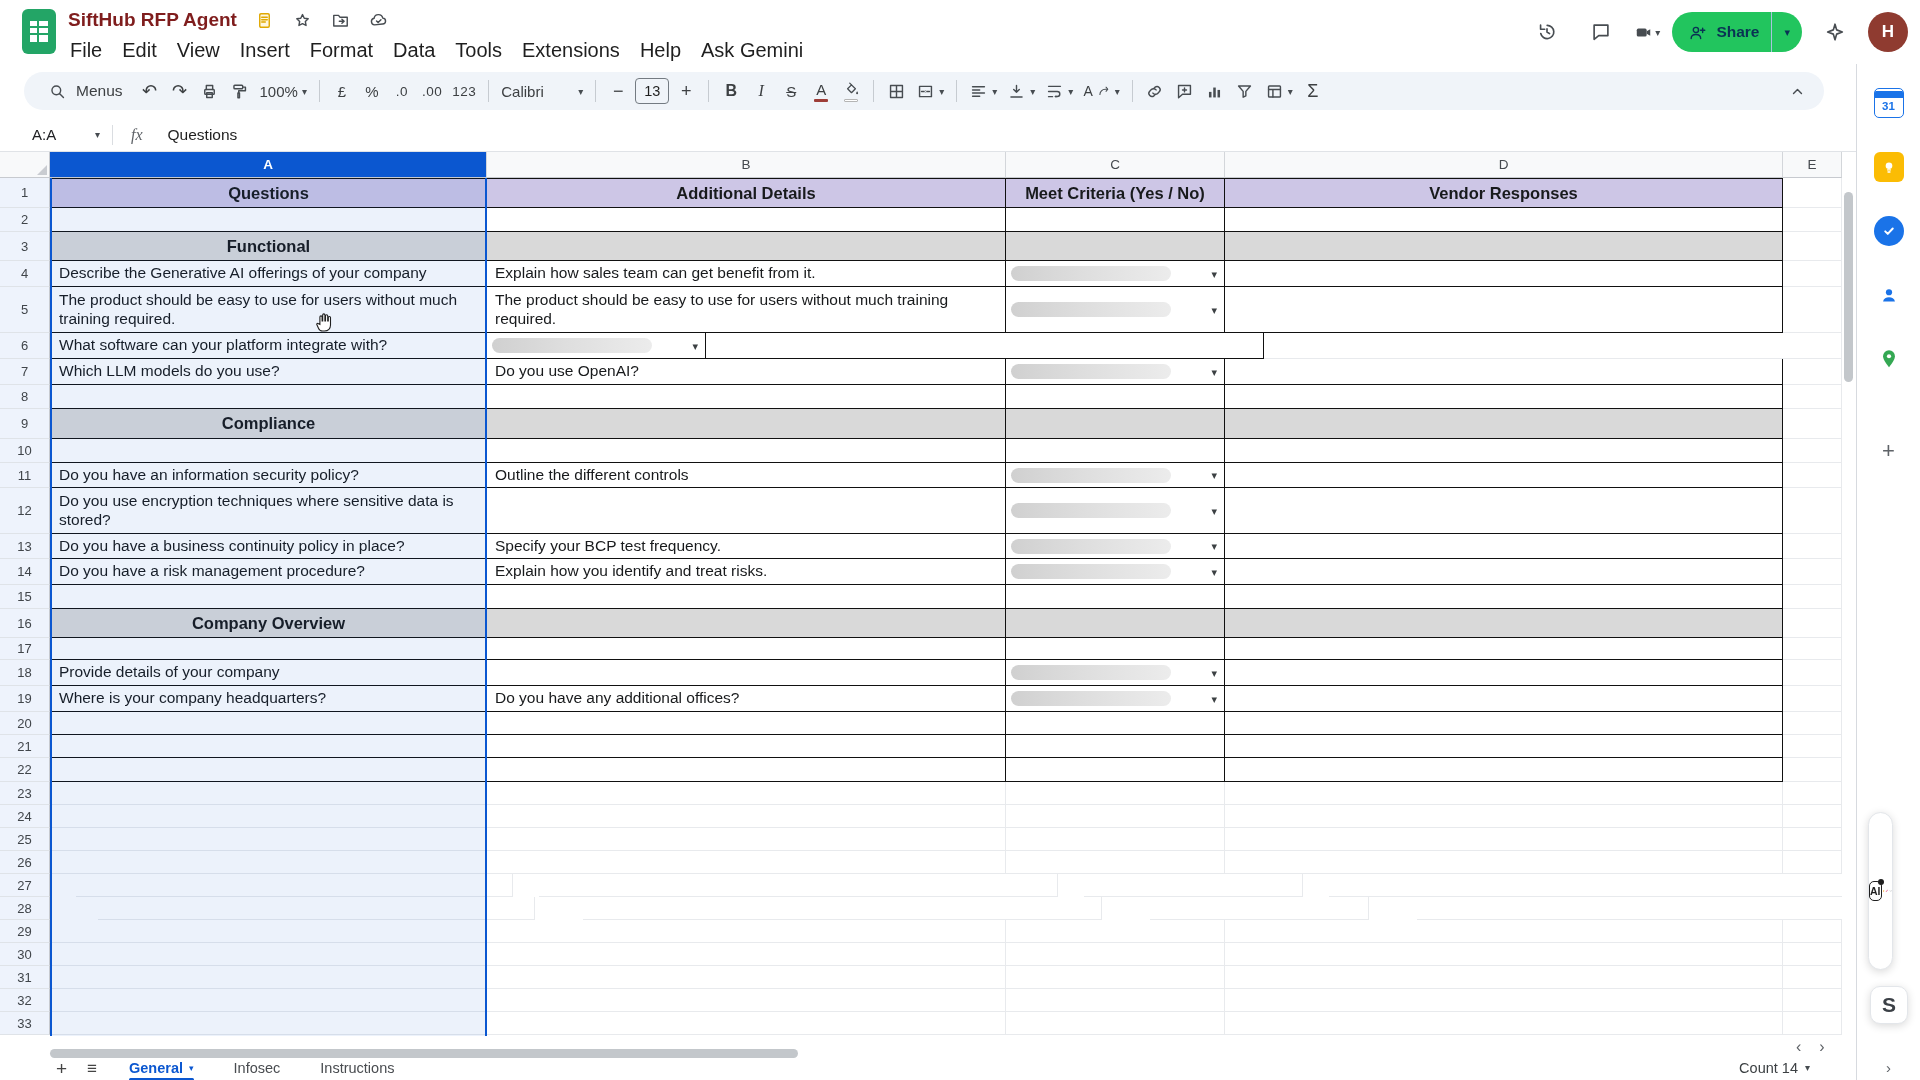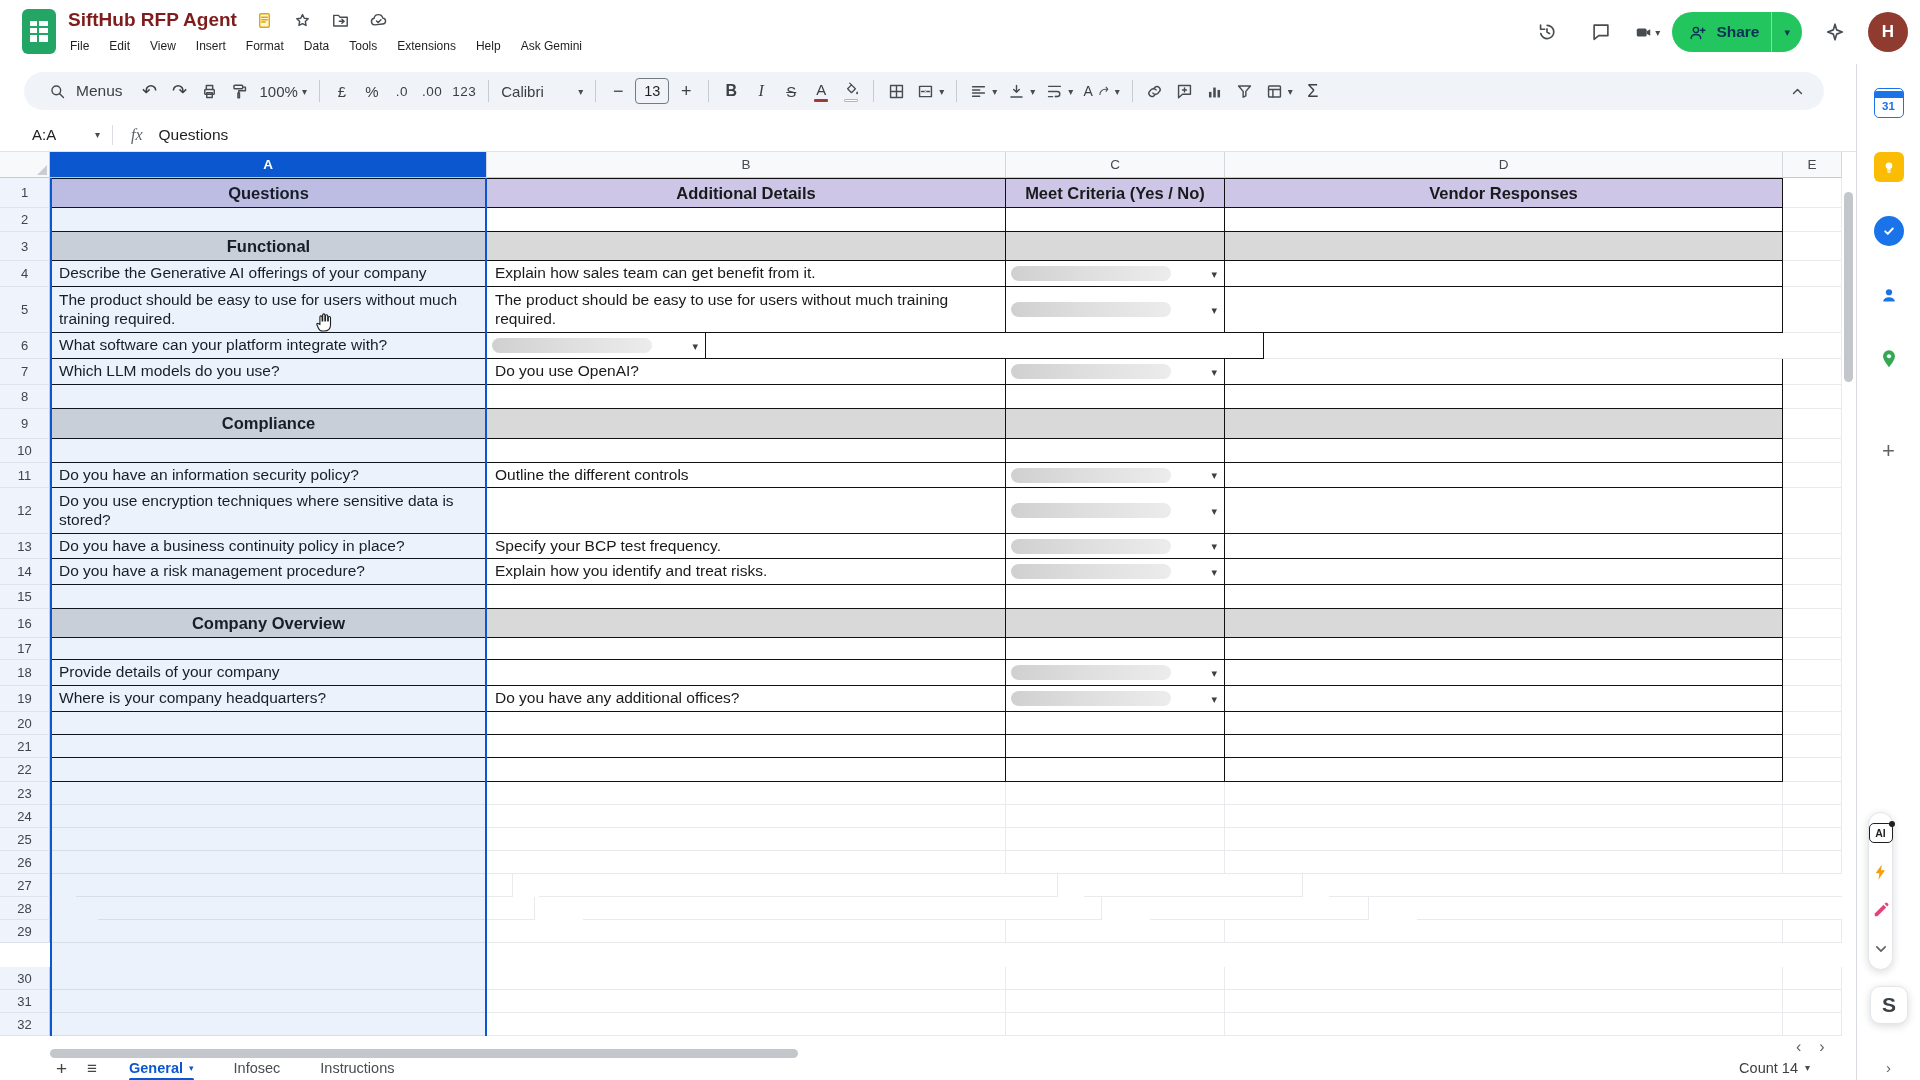--- a/index.html
+++ b/index.html
@@ -11,21 +11,21 @@
   
   #app-header{position:absolute;top:0;left:0;width:1920px;height:64px;background:#fff}
   .logo{position:absolute;left:22px;top:9px;width:34px;height:45px;background:#23a566;border-radius:6px}
   .logo .grid-glyph{position:absolute;left:8px;top:12px;width:18px;height:21px;background:
     linear-gradient(to right,transparent 0 7px,#23a566 7px 9.5px,transparent 9.5px),
     linear-gradient(to bottom,transparent 0 5px,#23a566 5px 7.5px,transparent 7.5px 12px,#23a566 12px 14.5px,transparent 14.5px),#fff}
   .title-row{position:absolute;left:68px;top:9px;display:flex;align-items:center;gap:17px}
   .doc-title{font-size:19px;font-weight:700;color:#7f1d1d;white-space:nowrap}
   .t-icon{width:21px;height:21px;display:flex;align-items:center;justify-content:center}
   .menu-bar{position:absolute;left:60px;top:36px;display:flex}
-  .menu-item{font-size:12px;color:#1f1f1f;padding:3px 10px;border-radius:6px;cursor:default;white-space:nowrap}
+  .menu-item{font-size:20px;color:#1f1f1f;padding:3px 10px;border-radius:6px;cursor:default;white-space:nowrap}
   .header-right{position:absolute;right:12px;top:11px;display:flex;align-items:center;gap:12px}
   .hbtn{width:42px;height:42px;border-radius:50%;display:flex;align-items:center;justify-content:center}
   .hbtn svg.ic{width:22px;height:22px}
   .cam-group{display:flex;align-items:center;gap:2px}
   .share-btn{height:40px;border-radius:20px;background:#22c55e;display:flex;align-items:center;color:#0a3254}
   .share-main{display:flex;align-items:center;gap:9px;padding:0 12px 0 16px;font-size:15.5px;font-weight:700}
   .share-div{width:1px;height:40px;background:#a9c3de}
   .share-caret{padding:0 12px;font-size:11px;color:#0a3254}
   .avatar{width:40px;height:40px;border-radius:50%;background:#8f3b30;color:#fff;font-size:17px;font-weight:700;display:flex;align-items:center;justify-content:center}
   .caret{font-size:10px;color:#474c51}
@@ -42,21 +42,21 @@
   .b-strike{text-decoration:line-through;font-size:15px}
   .stack{position:relative}
   .color-bar{position:absolute;left:8px;right:8px;bottom:4px;height:3.5px;border-radius:1px}
   .num-fmt{font-size:13.5px;letter-spacing:.5px}
 
   
   #formula-bar{position:absolute;top:118px;left:0;width:1856px;height:34px;background:#fff;border-bottom:1px solid #e0e3e7;display:flex;align-items:center}
   .name-box{width:112px;padding-left:32px;display:flex;align-items:center;justify-content:space-between;font-size:15px}
   .name-box .caret{padding-right:12px}
   .fb-sep{width:1px;height:20px;background:#dadde1}
-  .fx{font-family:"Liberation Serif",serif;font-style:italic;color:#5f6368;font-size:16px;margin:0 16px 0 18px}
+  .fx{font-family:"Liberation Serif",serif;font-style:italic;color:#5f6368;font-size:16px;margin:0 25px 0 18px}
   .fb-value{font-size:15.5px;color:#1f1f1f}
 
   
   #grid{position:absolute;top:152px;left:0;width:1856px;height:928px;background:#fff;overflow:hidden}
   #column-headers{display:flex;height:26px;width:1842px}
   .corner{width:50px;height:26px;flex:none;background:#f8f9fa;border-right:1px solid #c7cacf;border-bottom:1px solid #c7cacf;position:relative}
   .corner:after{content:"";position:absolute;right:2px;bottom:2px;border-left:10px solid transparent;border-bottom:10px solid #c9ccd1}
   .col-h{height:26px;flex:none;display:flex;align-items:center;justify-content:center;font-size:13.5px;color:#45494e;background:#f8f9fa;border-right:1px solid #d3d6da;border-bottom:1px solid #c7cacf}
   .col-h.sel{background:#0b57d0;color:#fff;font-weight:700}
   #rows{position:absolute;top:26px;left:0;width:1842px;height:858px;overflow:hidden}
@@ -95,21 +95,21 @@
   
   #side-panel{position:absolute;top:64px;right:0;width:64px;height:1016px;background:#fff;border-left:1px solid #d7dadf}
   .sp-icon{position:absolute;left:50%;transform:translateX(-50%);width:30px;height:30px;display:flex;align-items:center;justify-content:center}
   .cal{background:#fff;border:1.5px solid #1a73e8;border-radius:5px;flex-direction:column;overflow:hidden}
   .cal .cal-top{width:100%;height:7px;background:#1a73e8}
   .cal .cal-num{font-size:11.5px;font-weight:700;color:#1a73e8;line-height:17px}
   .keep{background:#fbbc04;border-radius:6px}
   .tasks{background:#1a73e8;border-radius:50%}
   .contacts{background:#fff;border-radius:6px}
   .plus-btn{font-size:22px;color:#5f6368}
-  #ext-pill{position:absolute;left:11px;top:748px;width:25px;height:158px;background:#fff;border:1px solid #e3e6ea;border-radius:21px;box-shadow:0 2px 8px rgba(0,0,0,.15);display:flex;flex-direction:column;align-items:center;justify-content:space-between;padding:10px 0}
+  #ext-pill{position:absolute;left:11px;top:748px;width:25px;height:158px;background:#fff;border:1px solid #e3e6ea;border-radius:21px;box-shadow:0 2px 8px rgba(0,0,0,.15);display:flex;flex-direction:row;align-items:center;justify-content:space-between;padding:10px 0}
   .ai-badge{width:24px;height:20px;border:1.7px solid #1f1f1f;border-radius:5px;font-size:10.5px;font-weight:700;color:#1f1f1f;display:flex;align-items:center;justify-content:center;position:relative}
   .ai-badge:after{content:"";position:absolute;right:-3px;top:-3px;width:6px;height:6px;border-radius:50%;background:#1f1f1f}
   #s-logo{position:absolute;left:13px;top:922px;width:38px;height:38px;background:#fff;border:1px solid #e3e6ea;border-radius:10px;box-shadow:0 2px 8px rgba(0,0,0,.15);display:flex;align-items:center;justify-content:center;font-size:21px;font-weight:800;color:#3b4046}
   #panel-chevron{position:absolute;left:50%;transform:translateX(-50%);bottom:4px;font-size:15px;color:#5f6368}
 </style>
 </head>
 <body>
 
 <div id="app-header">
   <div class="logo">
@@ -681,21 +681,21 @@
         <div class="cell ce"></div>
       </div>
       <div class="row k-plain" style="height: 23px;">
         <div class="rn">29</div>
         <div class="cell ca"></div>
         <div class="cell cb"></div>
         <div class="cell cc"></div>
         <div class="cell cd"></div>
         <div class="cell ce"></div>
       </div>
-      <div class="row k-plain" style="height: 23px; margin-top: 24px;">
+      <div class="row k-plain" style="height: 23px;">
         <div class="rn">30</div>
         <div class="cell ca"></div>
         <div class="cell cb"></div>
         <div class="cell cc"></div>
         <div class="cell cd"></div>
         <div class="cell ce"></div>
       </div>
       <div class="row k-plain" style="height: 23px;">
         <div class="rn">31</div>
         <div class="cell ca"></div>

